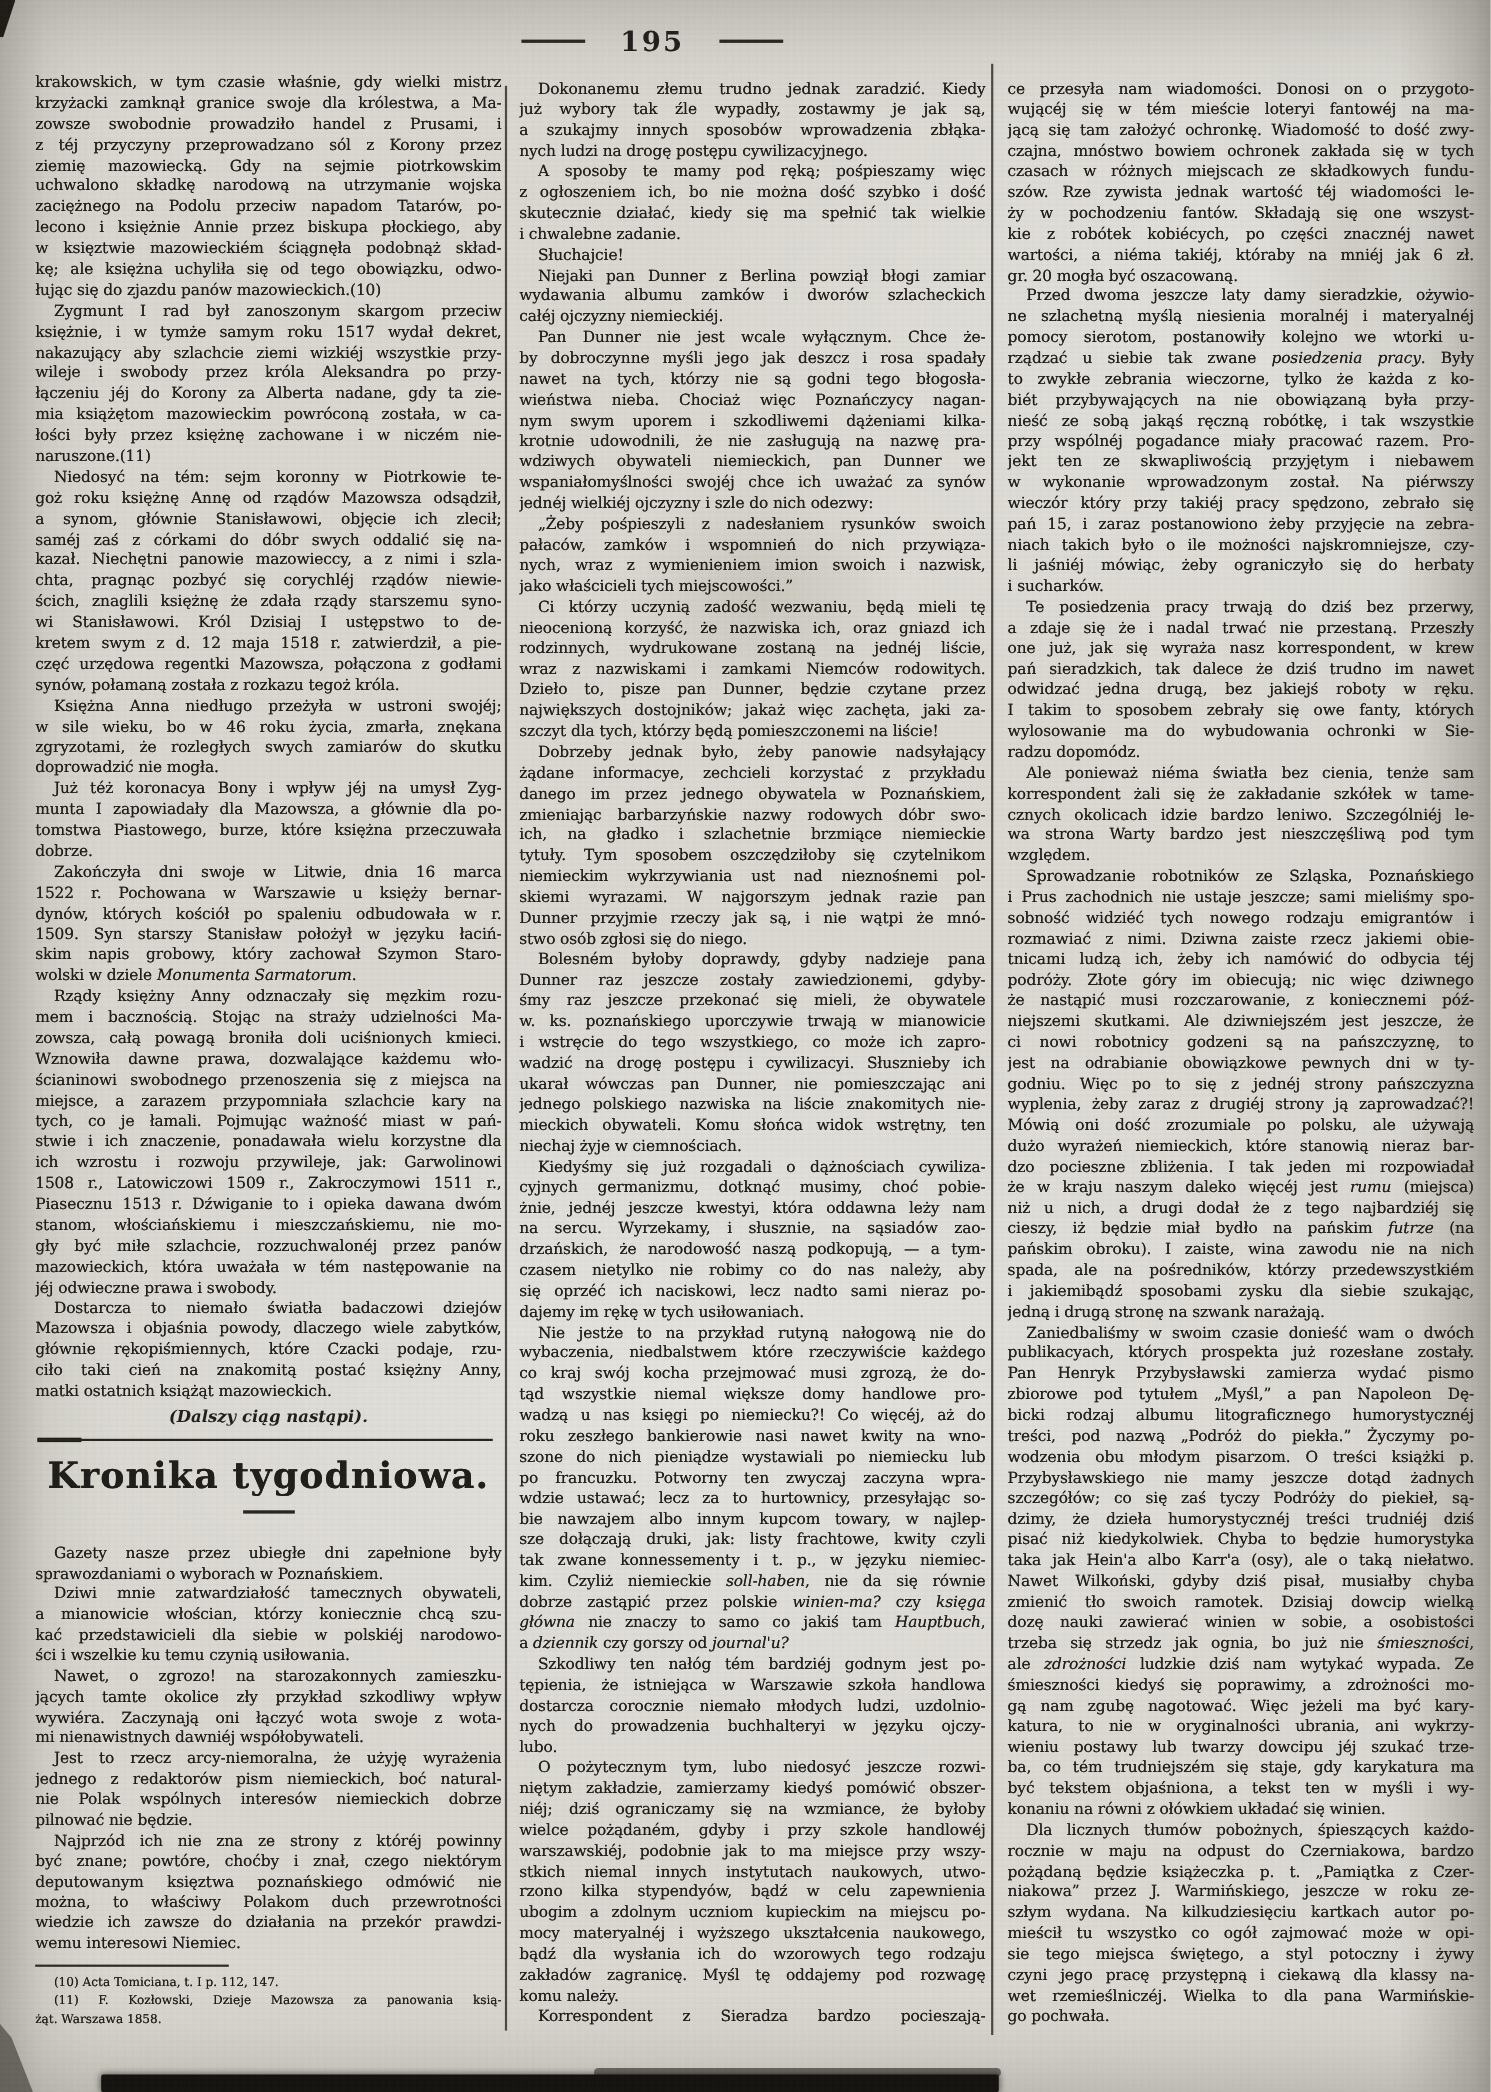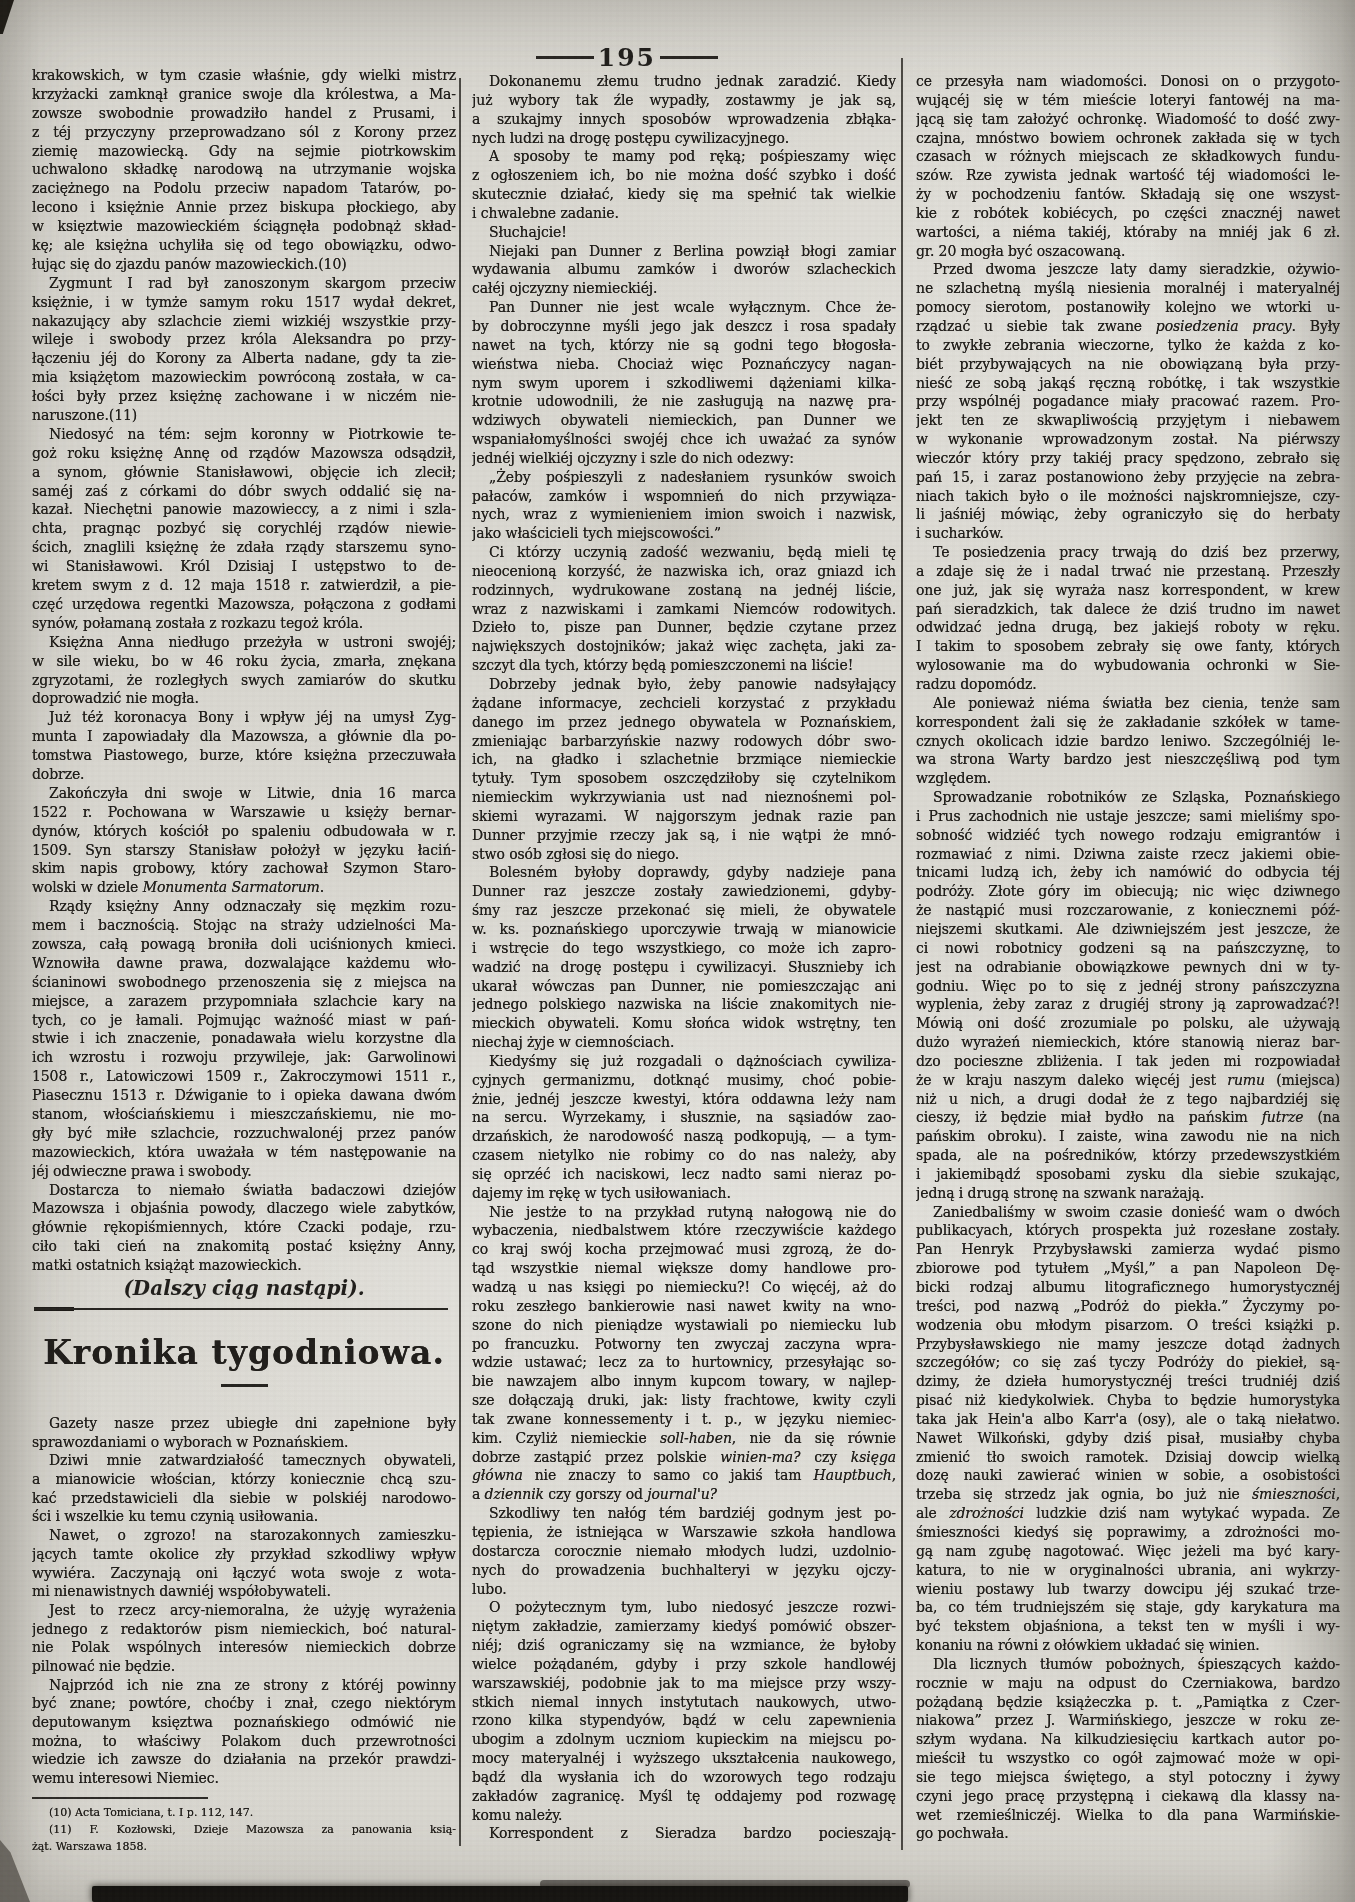--- a/index.html
+++ b/index.html
@@ -21,21 +21,21 @@
     position:absolute;inset:0;pointer-events:none;opacity:.35;
     background:
       repeating-linear-gradient(0deg, rgba(120,115,105,.05) 0 2px, rgba(255,255,255,.04) 2px 5px),
       repeating-linear-gradient(90deg, rgba(120,115,105,.03) 0 3px, rgba(255,255,255,.03) 3px 7px);
   }
   .vignette{position:absolute;inset:0;box-shadow:inset 0 0 90px rgba(60,55,45,.35);pointer-events:none;}
 
   
   .pagehead{
     position:absolute;top:22px;left:468px;width:250px;height:30px;
-    display:flex;align-items:center;justify-content:flex-end;gap:4px;margin-top:20px;
+    display:flex;align-items:center;justify-content:center;gap:32px;
   }
   .pagehead .dash{width:58px;height:3px;background:#262420;}
   .pagehead .num{font-size:25px;font-weight:700;letter-spacing:2px;}
 
   
   .vrule{position:absolute;width:2px;background:rgba(40,38,33,.82);}
   .vrule.r1{left:459px;top:78px;height:1768px;}
   .vrule.r2{left:901px;top:58px;height:1792px;}
 
   
@@ -50,27 +50,27 @@
     text-align:justify;text-align-last:justify;
     white-space:nowrap;overflow:hidden;
     letter-spacing:-0.1px;
     text-shadow:0 0 .5px rgba(30,26,20,.85);
   }
   .line.end{text-align-last:left;}
   .line.ind{text-indent:17px;}
 
   .cont-note{
     margin-top:3px;height:21px;line-height:21px;
-    font-style:italic;font-weight:700;font-size:20px;text-align:center;
+    font-style:italic;font-weight:700;font-size:15px;text-align:center;
   }
   .sect-rule{position:relative;margin:8px 2px 0 2px;height:4px;}
   .sect-rule .long{position:absolute;left:0;right:6px;top:1px;height:2px;background:#23211d;}
   .sect-rule .tick{position:absolute;left:0;top:0;width:40px;height:4px;background:#1a1815;}
   .kronika-title{
-    margin-top:23px;text-align:center;
+    margin-top:12px;text-align:center;
     font-size:33px;font-weight:700;letter-spacing:1px;line-height:38px;
     text-shadow:0 0 .6px rgba(30,26,20,.9);
   }
   .title-rule{width:47px;height:3px;background:#23211d;margin:12px auto 0 auto;}
   .kronika-body{margin-top:27px;--lh:18.7px;}
 
   .fn-rule{margin-top:9px;width:176px;height:2px;background:#2a2824;}
   .footnotes{margin-top:5px;font-size:11px;--lh:17px;}
   .footnotes .line{letter-spacing:0;}
 

